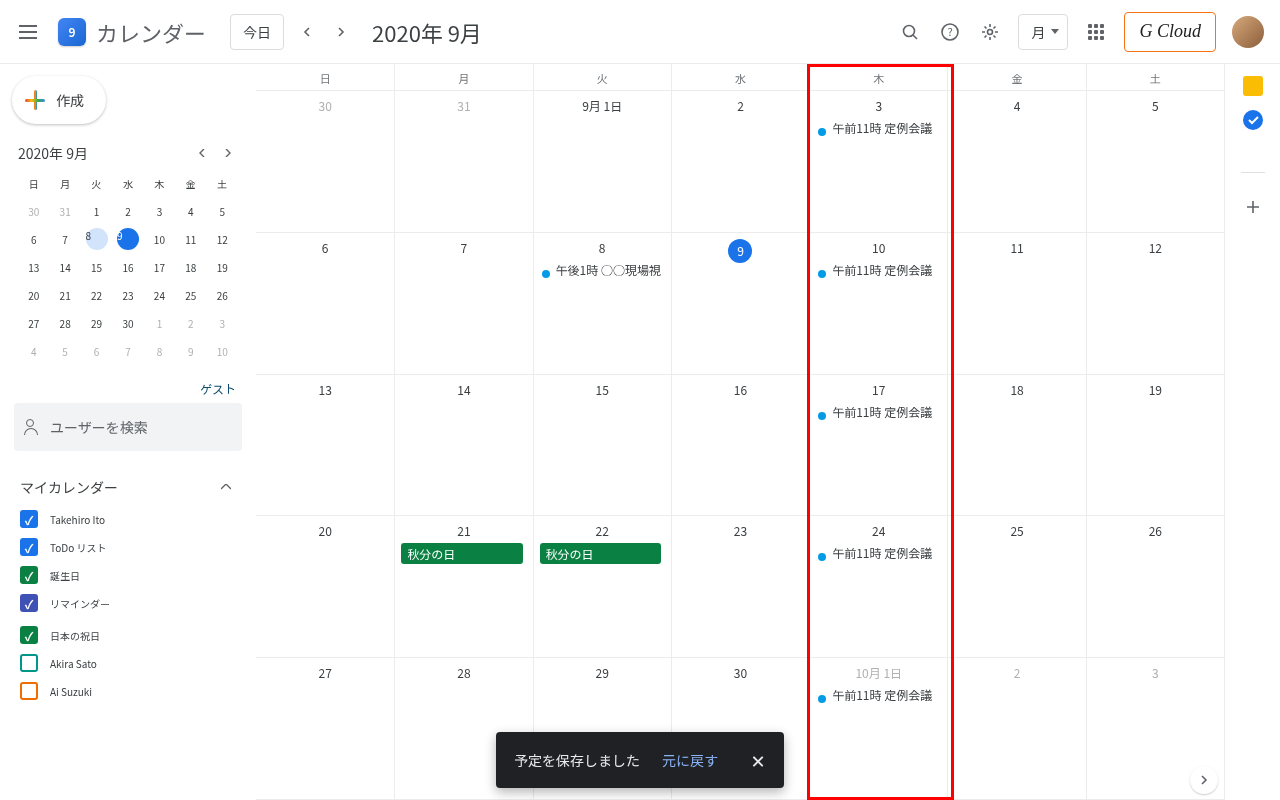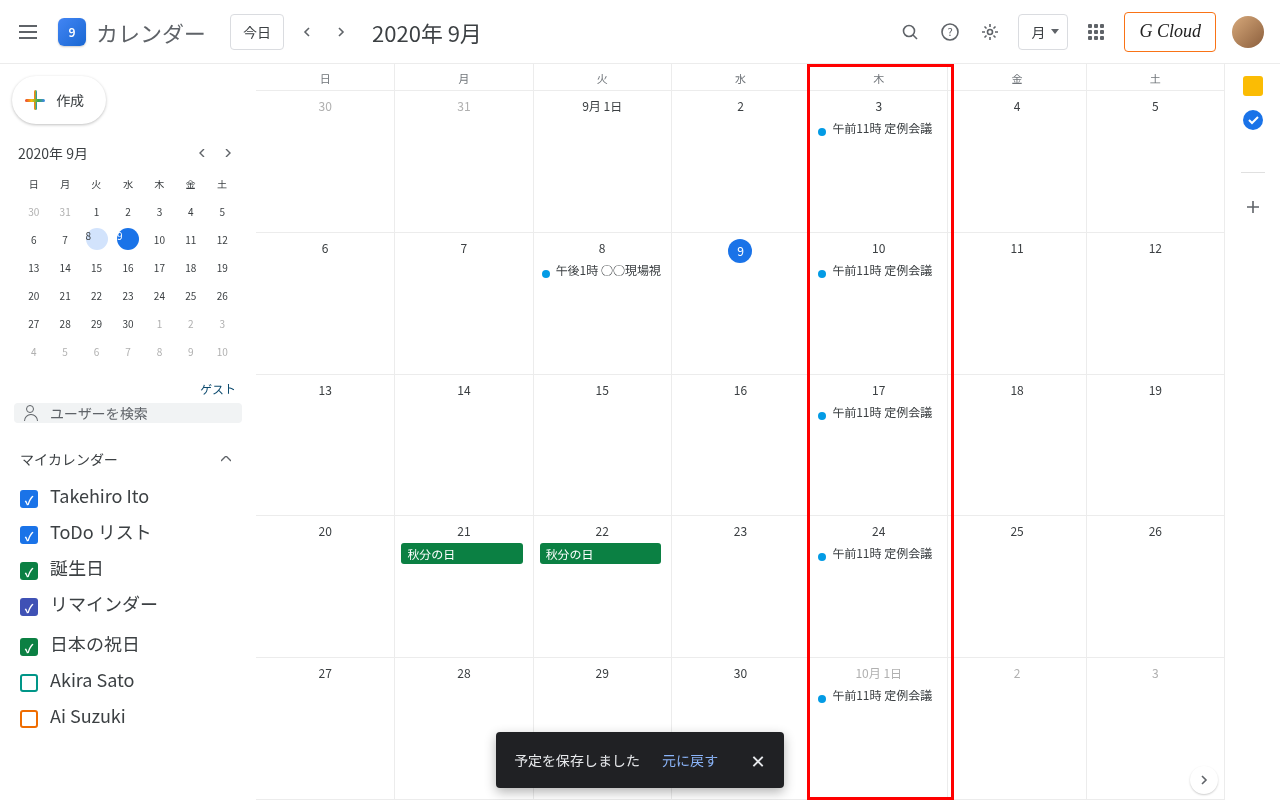--- a/index.html
+++ b/index.html
@@ -39,30 +39,30 @@
 .mini-hdr{display:flex;align-items:center;justify-content:space-between;font-size:14px;color:#3c4043;margin:6px 0 6px;}
 .mini-nav{display:flex;gap:2px;color:#5f6368;}
 .mini-nav span{width:22px;height:22px;display:flex;align-items:center;justify-content:center;cursor:pointer;}
 .mini-grid{display:grid;grid-template-columns:repeat(7,1fr);gap:2px 0;}
 .mini-grid div{height:26px;display:flex;align-items:center;justify-content:center;font-size:10px;color:#3c4043;position:relative;}
 .mini-dow{color:#70757a;font-size:10px;}
 .mini-sel{background:#d2e3fc;border-radius:50%;width:22px;height:22px;}
 .mini-today{background:#1a73e8;color:#fff!important;border-radius:50%;width:22px;height:22px;}
 
 .guest-lbl{font-size:12px;color:#0c4a6e;padding:16px 20px 6px;text-align:right;}
-.search-box{margin:0 14px 18px;height:20px;background:#f1f3f4;border-radius:4px;display:flex;align-items:center;padding:0 10px;gap:10px;color:#5f6368;font-size:14px;}
+.search-box{margin:0 14px 18px;height:48px;background:#f1f3f4;border-radius:4px;display:flex;align-items:center;padding:0 10px;gap:10px;color:#5f6368;font-size:14px;}
 .people-ic{position:relative;width:16px;height:16px;}
 .people-ic::before{content:"";position:absolute;left:2px;top:0;width:6px;height:6px;border:1.5px solid #5f6368;border-radius:50%;}
 .people-ic::after{content:"";position:absolute;left:0;bottom:0;width:12px;height:6px;border:1.5px solid #5f6368;border-bottom:none;border-radius:8px 8px 0 0;}
 
 .cal-section{padding:2px 20px;}
 .cal-sec-hdr{display:flex;align-items:center;justify-content:space-between;font-size:14px;color:#3c4043;margin:6px 0 8px;}
 .cal-sec-actions{display:flex;gap:4px;color:#5f6368;}
 .cal-sec-actions span{width:20px;height:20px;display:flex;align-items:center;justify-content:center;cursor:pointer;}
-.cal-item{display:flex;align-items:flex-end;gap:12px;font-size:18px;padding:5px 0;cursor:pointer;}
+.cal-item{display:flex;align-items:center;gap:12px;font-size:10px;padding:5px 0;cursor:pointer;}
 .chk{width:18px;height:18px;border-radius:3px;display:flex;align-items:center;justify-content:center;color:#fff;font-size:12px;}
 .chk.filled::after{content:"✓";font-weight:bold;}
 .chk.outline{border:2px solid;background:transparent!important;}
 
 
 .main{flex:1;display:flex;flex-direction:column;border-left:0;}
 .month-hdr{display:grid;grid-template-columns:repeat(7,1fr);border-bottom:1px solid #ececec;}
 .month-hdr div{text-align:center;font-size:11px;color:#70757a;padding:6px 0 4px;border-left:1px solid #ececec;}
 .month-hdr div:first-child{border-left:none;}
 .month-grid{flex:1;display:grid;grid-template-columns:repeat(7,1fr);grid-template-rows:repeat(5,1fr);}

